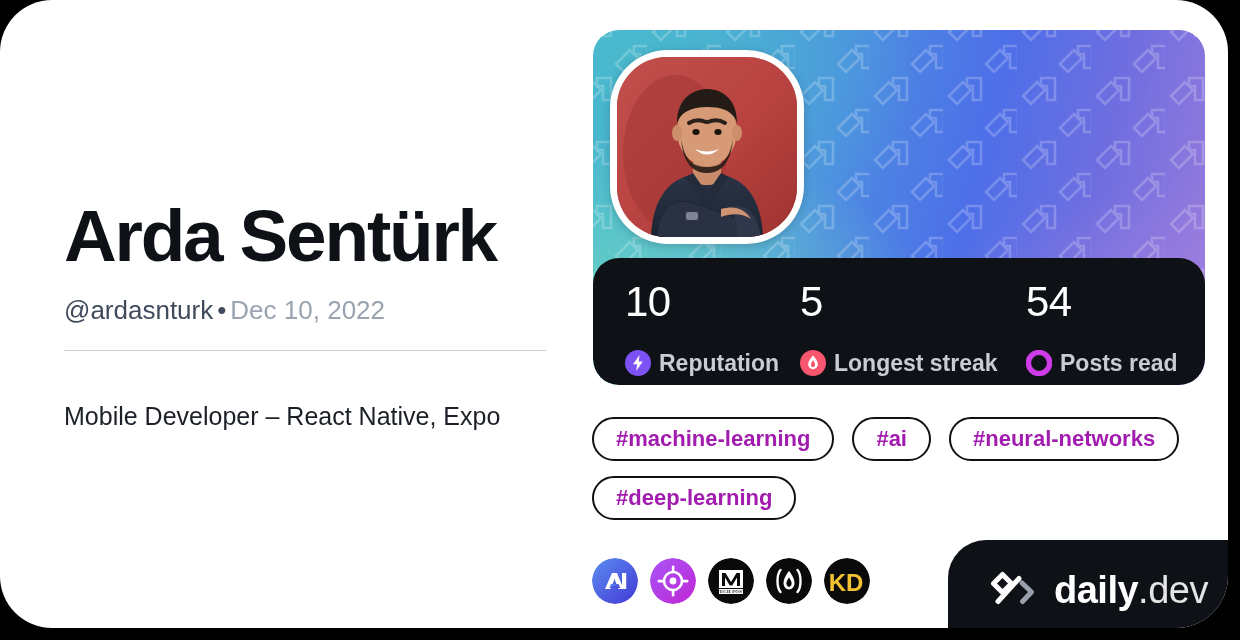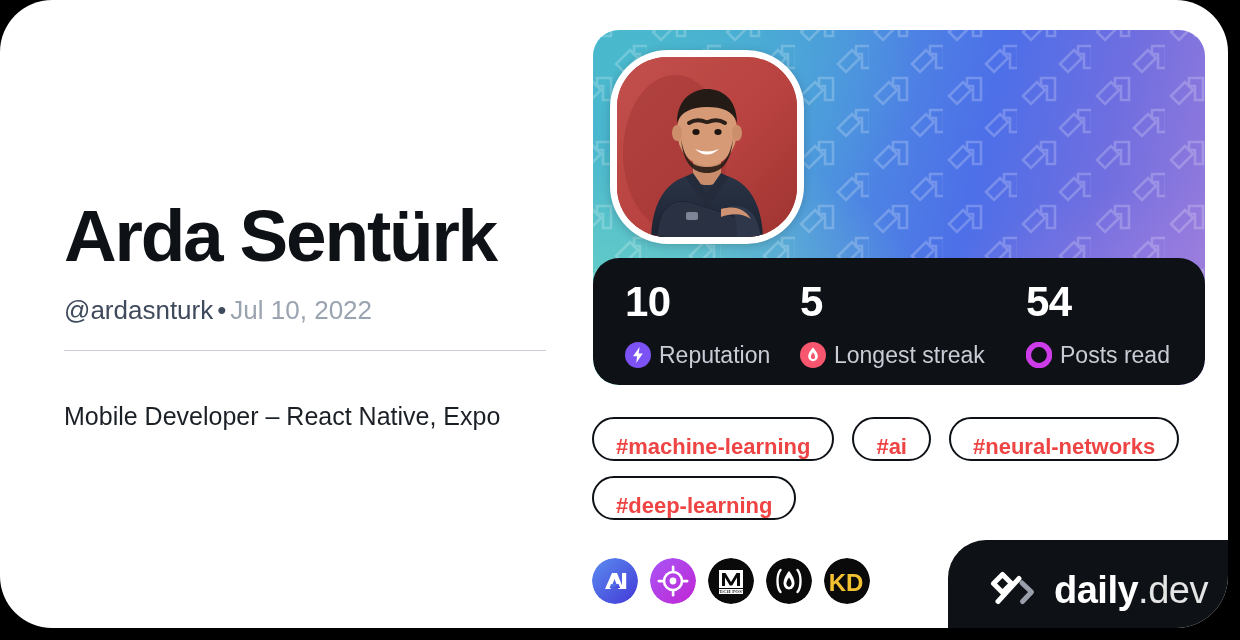--- a/index.html
+++ b/index.html
@@ -144,28 +144,29 @@
     position: absolute;
     top: 20px;
   }
   .stat.s0 { left: 32px; }
   .stat.s1 { left: 207px; }
   .stat.s2 { left: 433px; }
 
   .stat-value {
     font-size: 42px;
     line-height: 48px;
-    font-weight: bold;
+    font-weight: normal;
     color: #ffffff;
     letter-spacing: -0.5px;
   }
   .stat-label-row {
     display: flex;
-    margin-top: 16px;
+    margin-top: 24px;
     white-space: nowrap;
+    font-weight: bold;
   }
   .stat-icon {
     width: 26px;
     height: 26px;
     margin-right: 8px;
     flex: 0 0 auto;
   }
   .stat-label {
     font-size: 23px;
     line-height: 26px;
@@ -178,25 +179,25 @@
     left: 592px;
     top: 417px;
     width: 620px;
     display: flex;
     flex-wrap: wrap;
     gap: 15px 18px;
   }
   .tag {
     height: 44px;
     box-sizing: border-box;
-    padding: 8px 22px;
+    padding: 0 22px;
     border: 2px solid #0e1217;
     border-radius: 22px;
     background: #ffffff;
-    color: #ef4444;
+    color: #a21caf;
     font-size: 22px;
     font-weight: bold;
     line-height: 40px;
     white-space: nowrap;
   }
 
   
   .sources {
     position: absolute;
     left: 592px;
@@ -246,21 +247,21 @@
 <body>
 
 <div id="stage">
   <div class="card">
 
     <div class="left-col">
 
       <div class="name">Arda Sentürk</div>
 
       <div class="meta-row">
-        <span class="handle">@ardasnturk</span><span class="dot-sep">•</span><span class="date">Jul 10, 2022</span>
+        <span class="handle">@ardasnturk</span><span class="dot-sep">•</span><span class="date">Dec 10, 2022</span>
       </div>
 
       <div class="divider"></div>
 
       <div class="bio">Mobile Developer – React Native, Expo</div>
     </div>
 
     <div class="cover">
 
       <svg class="cover-pattern" viewBox="0 0 652 395" preserveAspectRatio="none" xmlns="http://www.w3.org/2000/svg">

